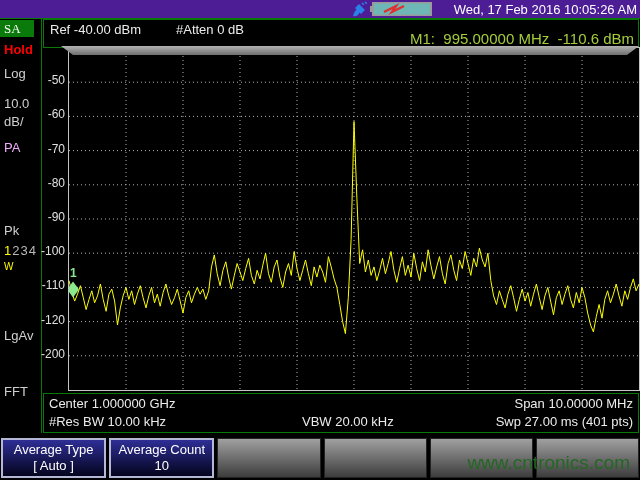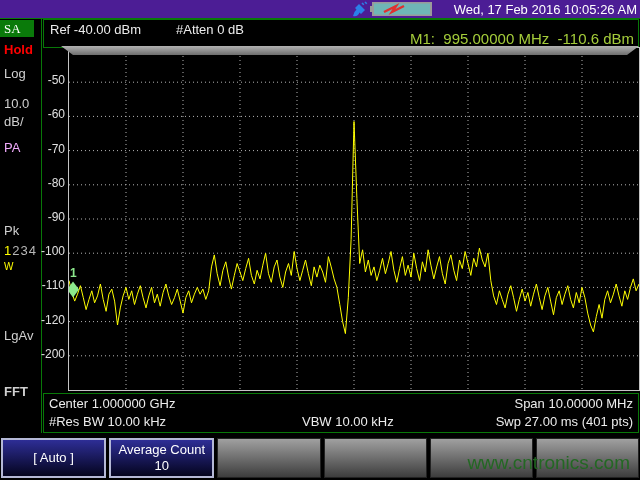--- a/index.html
+++ b/index.html
@@ -23,21 +23,21 @@
   .sb-log{top:66px;}
   .sb-scaleval{top:96px;}
   .sb-scaleunit{top:114px;}
   .sb-pa{top:140px;color:#f0abfc;}
   .sb-pk{top:223px;}
   .sb-traces{top:243px;letter-spacing:1px;}
   .sb-traces .t-act{color:#ffff00;}
   .sb-traces .t-rest{color:#b8b8b8;}
   .sb-w{top:259px;color:#ffff00;font-size:10px;}
   .sb-lgav{top:328px;}
-  .sb-fft{top:384px;font-weight:bold;}
+  .sb-fft{top:384px;}
 
   
   .top-ann{position:absolute;left:43px;top:19px;width:594px;height:27px;
            border:1px solid #087808;background:#000;}
   .ref-lbl{position:absolute;left:6px;top:2px;color:#ececec;font-size:13px;white-space:pre;}
   .atten-lbl{position:absolute;left:132px;top:2px;color:#ececec;font-size:13px;white-space:pre;}
   .m1-lbl{position:absolute;right:4px;bottom:0px;color:#a4cc3a;font-size:15px;white-space:pre;}
 
   
   .plot{position:absolute;left:68px;top:47px;width:570px;height:342px;
@@ -147,26 +147,27 @@
       <path d="M4 233.452 L10 241.452 L4 249.452 L-2 241.452 Z" fill="#8ce88c"></path>
       <text x="1" y="229.452" fill="#8ce88c" font-size="12" font-weight="bold" font-family="&quot;Liberation Sans&quot;,sans-serif">1</text>
     </svg>
 </div>
 <div class="bezel"></div>
 
 <div class="bot-ann">
   <span class="ba ba-center">Center 1.000000 GHz</span>
   <span class="ba ba-span">Span 10.00000 MHz</span>
   <span class="ba ba-rbw">#Res BW 10.00 kHz</span>
-  <span class="ba ba-vbw">VBW 10.00 kHz</span>
+  <span class="ba ba-vbw">VBW 20.00 kHz</span>
   <span class="ba ba-swp">Swp 27.00 ms (401 pts)</span>
 </div>
 
 <div class="softkeys" id="softkeys">
     <div class="softkey blue">
+      <div>Average Type</div>
       <div>[ Auto ]</div>
     </div>
     <div class="softkey blue">
       <div>Average Count</div>
       <div>10</div>
     </div>
     <div class="softkey gray">
       <div></div>
       <div></div>
     </div>

